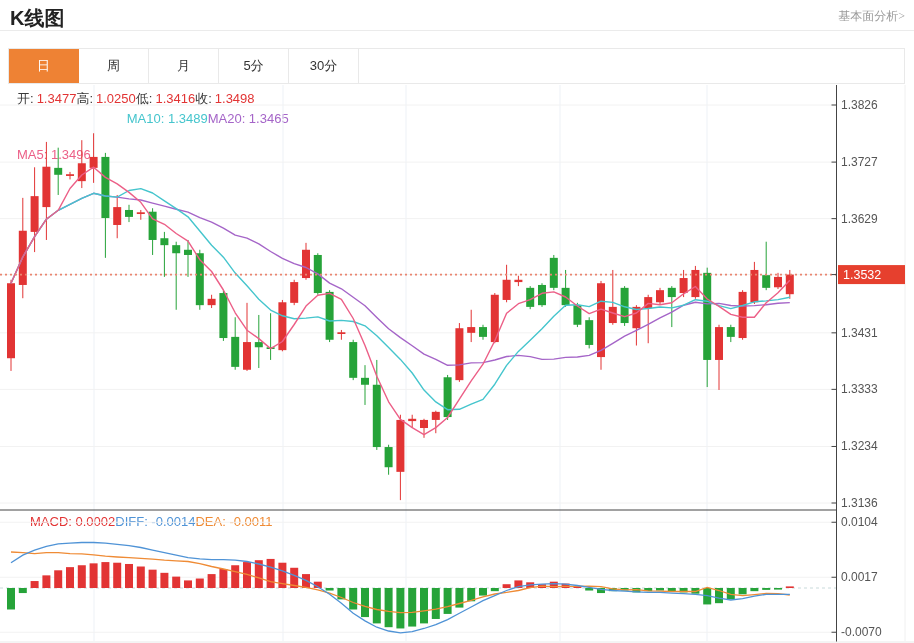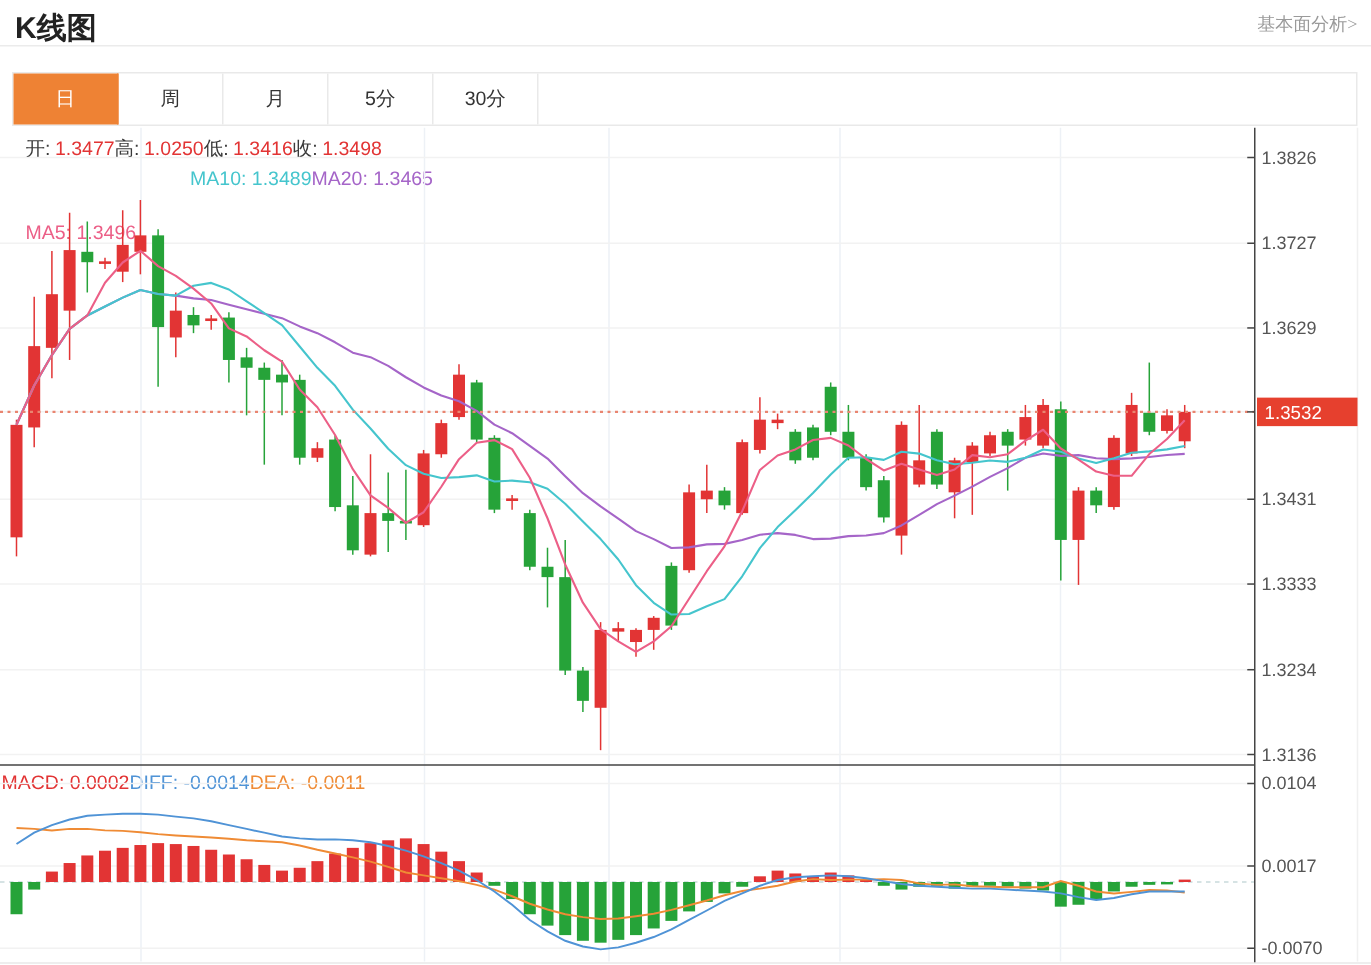--- a/index.html
+++ b/index.html
@@ -10,21 +10,21 @@
   .hdr-line{position:absolute;left:0;top:30px;width:914px;height:0;border-top:1px solid #ebebeb;}
   .tabs{position:absolute;left:8px;top:48px;width:897px;height:36px;display:flex;
         border:1px solid #e9e9e9;box-sizing:border-box;background:#fff;}
   .tab{width:70px;height:100%;line-height:34px;text-align:center;font-size:13px;color:#333;
        border-right:1px solid #e9e9e9;box-sizing:border-box;cursor:pointer;}
   .tab.active{background:#ee8234;color:#fff;border-right-color:#ee8234;}
   .tab-filler{flex:1;}
   .inforow{position:absolute;display:flex;font-size:13px;white-space:nowrap;}
   .row-ohlc{left:17px;top:90px;}
   .row-ma{left:17px;top:111px;}
-  .row-macd{left:1px;top:514px;text-align:center;}
+  .row-macd{left:30px;top:514px;text-align:center;}
   .lbl{color:#3a3a3a;}
   .val{color:#e23434;margin-left:3px;}
   .chart-svg{position:absolute;left:0;top:85px;}
 </style>
 </head>
 <body>
 
 <div class="wrap">
   <div class="hdr-title">K线图</div>
   <div class="hdr-link">基本面分析&gt;</div>

